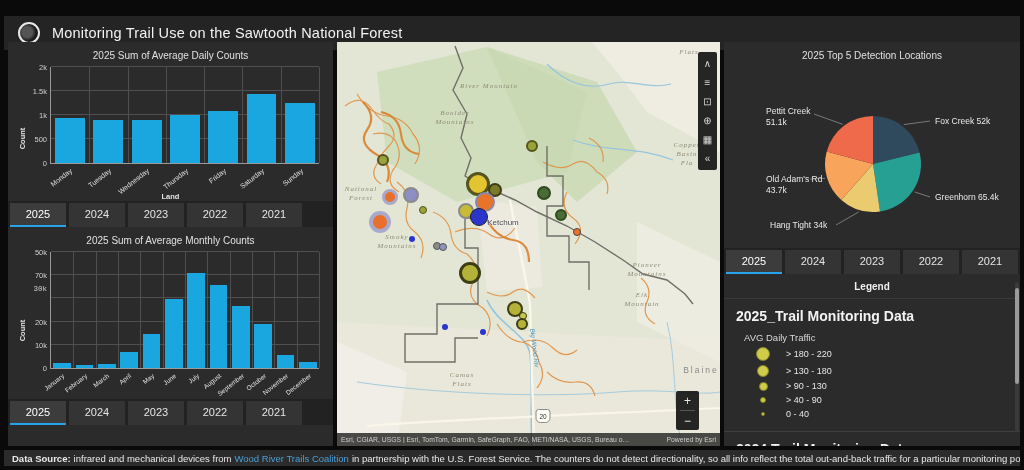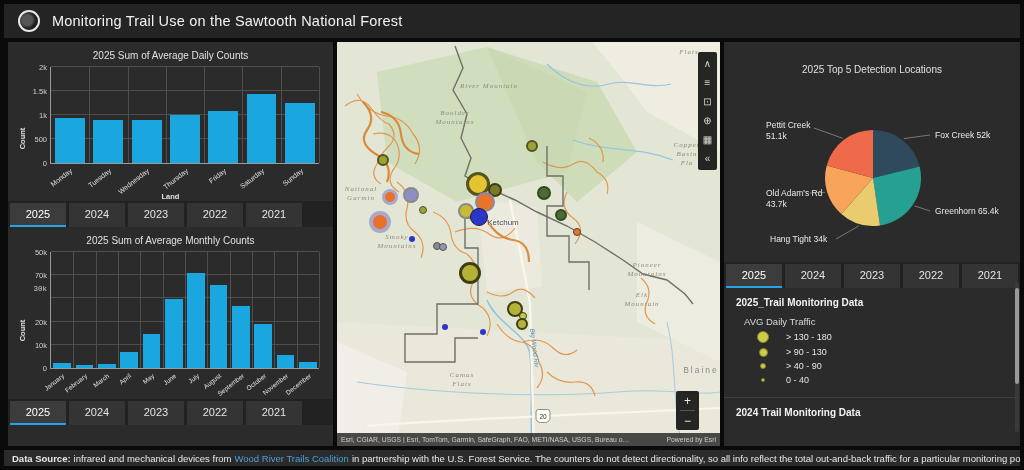--- a/index.html
+++ b/index.html
@@ -1,19 +1,19 @@
 <!DOCTYPE html>
 <html><head>
 <meta charset="utf-8">
 <style>
   html,body{margin:0;padding:0;background:#000;}
   body{width:1024px;height:470px;position:relative;font-family:"Liberation Sans",sans-serif;-webkit-font-smoothing:antialiased;overflow:hidden;}
   .app{position:absolute;inset:0;background:#0a0a0a;}
   
-  .header{position:absolute;left:4px;top:4px;right:4px;height:34px;background:#242424;display:flex;align-items:center;gap:12px;padding-left:14px;box-sizing:border-box;}
+  .header{position:absolute;left:4px;top:16px;right:4px;height:34px;background:#242424;display:flex;align-items:center;gap:12px;padding-left:14px;box-sizing:border-box;}
   .logo{width:22px;height:22px;border-radius:50%;border:2px solid #e8e8e8;background:radial-gradient(circle at 40% 45%,#555 0 35%,#1a1a1a 60%);box-sizing:border-box;}
   .title{color:#f2f2f2;font-size:14.5px;letter-spacing:.2px;}
   
   .left-panel{position:absolute;left:8px;top:42px;width:325px;height:404px;background:#2b2b2b;}
   .map-panel{position:absolute;left:337px;top:42px;width:383px;height:404px;background:#e3e6d5;overflow:hidden;}
   .right-panel{position:absolute;left:724px;top:42px;width:296px;height:404px;background:#2b2b2b;overflow:hidden;}
   
   .chart-card{position:relative;}
   .chart-title{text-align:center;color:#e0e0e0;font-size:10px;padding-top:8px;}
   .chart-body{position:relative;margin:6px 10px 0 10px;}
@@ -24,28 +24,28 @@
   .bar{position:absolute;bottom:0;background:#1aa7e0;}
   .xlabels{position:relative;height:30px;margin-left:32px;margin-right:4px;}
   .xlab{position:absolute;top:3px;width:90px;text-align:right;color:#e2e2e2;font-size:7px;transform-origin:100% 0;transform:rotate(-38deg);white-space:nowrap;}
   .yaxis-title{position:absolute;left:-6px;top:50%;transform:rotate(-90deg) translateX(0);transform-origin:center;color:#e2e2e2;font-size:7.5px;font-weight:bold;}
   .xaxis-title{text-align:center;color:#e2e2e2;font-size:7.5px;font-weight:bold;margin-top:-2px;}
   
   .tab-strip{background:#222;padding:2px 0 0 2px;height:26px;box-sizing:border-box;display:flex;gap:3px;}
   .year-tab{background:#343434;border:none;color:#e4e4e4;font-size:11px;font-family:inherit;width:56px;height:24px;cursor:pointer;border-bottom:2px solid transparent;box-sizing:border-box;}
   .year-tab.active{background:#3c3c3c;color:#fff;border-bottom:2px solid #27a3ea;}
   
-  .pie-area{position:relative;height:206px;margin-top:14px;}
+  .pie-area{position:relative;height:206px;}
   .pie-title{position:absolute;top:8px;left:0;right:0;text-align:center;color:#e0e0e0;font-size:10px;}
   .pie-area svg{position:absolute;inset:0;}
   .pie-label{fill:#eaeaea;font-size:8.5px;font-family:"Liberation Sans",sans-serif;}
   .callout{stroke:#9a9a9a;stroke-width:.7;fill:none;}
   .legend-wrap{position:relative;}
   .legend-header{text-align:center;color:#f0f0f0;font-size:10px;font-weight:bold;padding:7px 0 6px 0;border-bottom:1px solid #3a3a3a;}
-  .legend-sec-title{color:#f2f2f2;font-size:10px;font-weight:bold;padding:9px 0 0 12px;}
+  .legend-sec-title{color:#f2f2f2;font-size:14px;font-weight:bold;padding:9px 0 0 12px;}
   .legend-subtitle{color:#d8d8d8;font-size:9.5px;padding:8px 0 2px 20px;}
   .legend-item{display:flex;align-items:center;padding-left:24px;}
   .legend-dot-box{width:30px;display:flex;justify-content:center;align-items:center;}
   .legend-dot{border-radius:50%;background:#cfcc4a;border:1px solid #84842c;box-sizing:border-box;}
   .legend-item-label{color:#e6e6e6;font-size:9px;margin-left:8px;}
   .legend-divider{height:1px;background:#3f3f3f;margin-top:10px;}
   .scrollbar{position:absolute;right:1px;top:240px;width:4px;height:150px;background:#3a3a3a;border-radius:2px;}
   .scroll-thumb{position:absolute;top:6px;left:0;width:4px;height:96px;background:#9a9a9a;border-radius:2px;}
   
   .map-panel svg.basemap{position:absolute;inset:0;}
@@ -242,21 +242,21 @@
       </g>
     </svg>
     <div id="map-overlay">
         <div class="map-label lbl-area" style="left: 352px; top: 10px;">Flats</div>
         <div class="map-label lbl-area" style="left: 152px; top: 44px;">River Mountain</div>
         <div class="map-label lbl-area" style="left: 118px; top: 76px;">Boulder
 Mountains</div>
         <div class="map-label lbl-area" style="left: 350px; top: 112px;">Copper
 Basin Fla</div>
         <div class="map-label lbl-area" style="left: 24px; top: 152px;">National
-Garmin</div>
+Forest</div>
         <div class="map-label lbl-area" style="left: 60px; top: 200px;">Smoky
 Mountains</div>
         <div class="map-label lbl-place" style="left: 166px; top: 180px;">Ketchum</div>
         <div class="map-label lbl-area" style="left: 310px; top: 228px;">Pioneer
 Mountains</div>
         <div class="map-label lbl-area" style="left: 305px; top: 258px;">Elk
 Mountain</div>
         <div class="map-label lbl-area" style="left: 125px; top: 338px;">Camas
 Flats</div>
         <div class="map-label lbl-county" style="left: 364px; top: 328px;">Blaine</div>
@@ -327,23 +327,30 @@
         </svg>
     </div>
     <div class="tab-strip">
         <button class="year-tab active">2025</button>
         <button class="year-tab">2024</button>
         <button class="year-tab">2023</button>
         <button class="year-tab">2022</button>
         <button class="year-tab">2021</button>
       </div>
     <div class="legend-wrap">
+      <div class="legend-header">Legend</div>
       <div class="legend-sec-title">2025_Trail Monitoring Data</div>
       <div class="legend-subtitle">AVG Daily Traffic</div>
       <div id="legend-items">
+          <div class="legend-item" style="height: 18px;">
+            <div class="legend-dot-box">
+              <div class="legend-dot" style="width: 14px; height: 14px; background: rgb(207, 204, 74);"></div>
+            </div>
+            <div class="legend-item-label">&gt; 180 - 220</div>
+          </div>
           <div class="legend-item" style="height: 16px;">
             <div class="legend-dot-box">
               <div class="legend-dot" style="width: 12px; height: 12px; background: rgb(207, 204, 74);"></div>
             </div>
             <div class="legend-item-label">&gt; 130 - 180</div>
           </div>
           <div class="legend-item" style="height: 14px;">
             <div class="legend-dot-box">
               <div class="legend-dot" style="width: 9px; height: 9px; background: rgb(207, 204, 74);"></div>
             </div>

